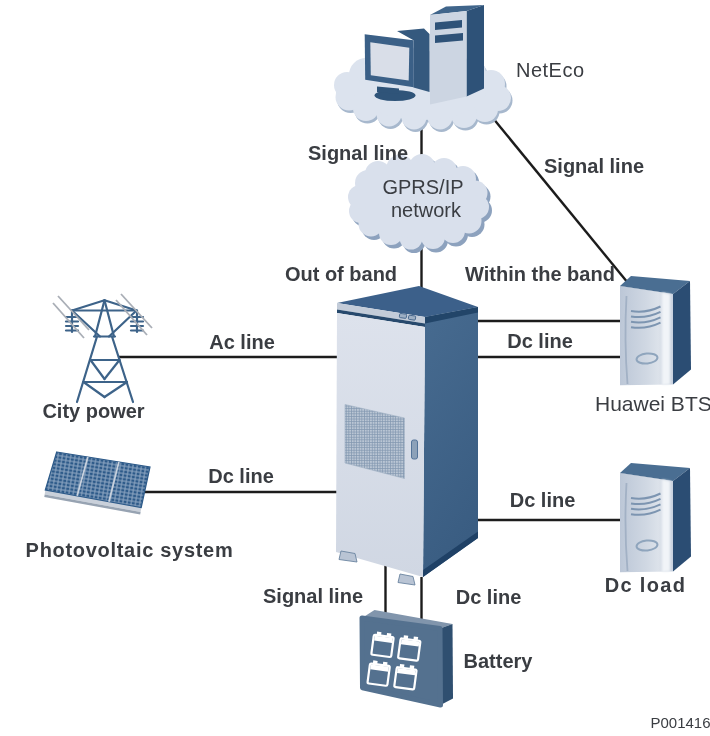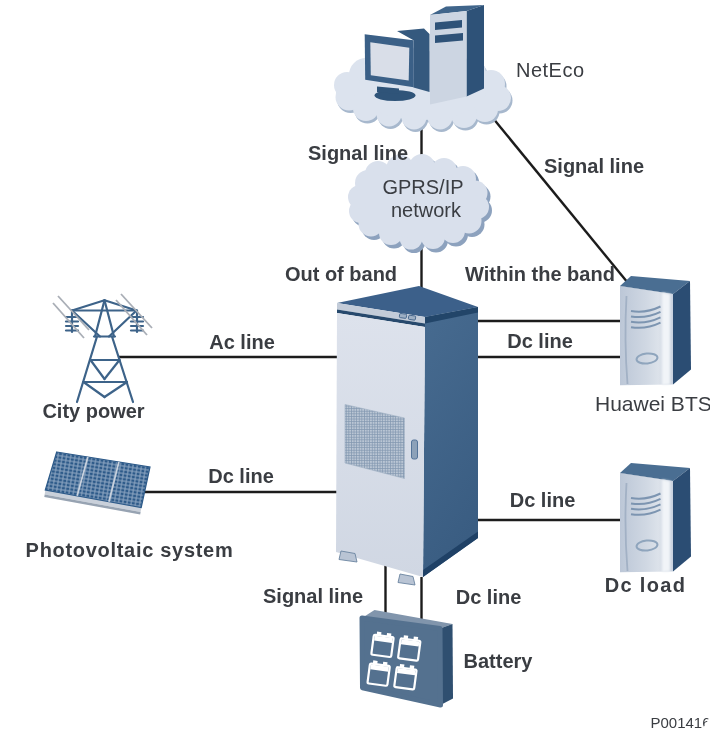--- a/index.html
+++ b/index.html
@@ -1,16 +1,16 @@
 <!DOCTYPE html>
 <html><head>
 <meta charset="utf-8">
 <style>
 html,body{margin:0;padding:0;background:#ffffff;}
-#page{position:relative;width:710px;height:736px;overflow:hidden;font-family:"Liberation Sans",sans-serif;border-radius:26px;}
+#page{position:relative;width:710px;height:736px;overflow:hidden;font-family:"Liberation Sans",sans-serif;}
 svg{position:absolute;left:0;top:0;display:block;}
 text{fill:#3a3d42;}
 .b{font-weight:bold;font-size:20px;}
 .r{font-weight:normal;}
 </style>
 </head>
 <body>
 <div id="page">
 <svg width="710" height="736" viewBox="0 0 710 736">
 <defs>

